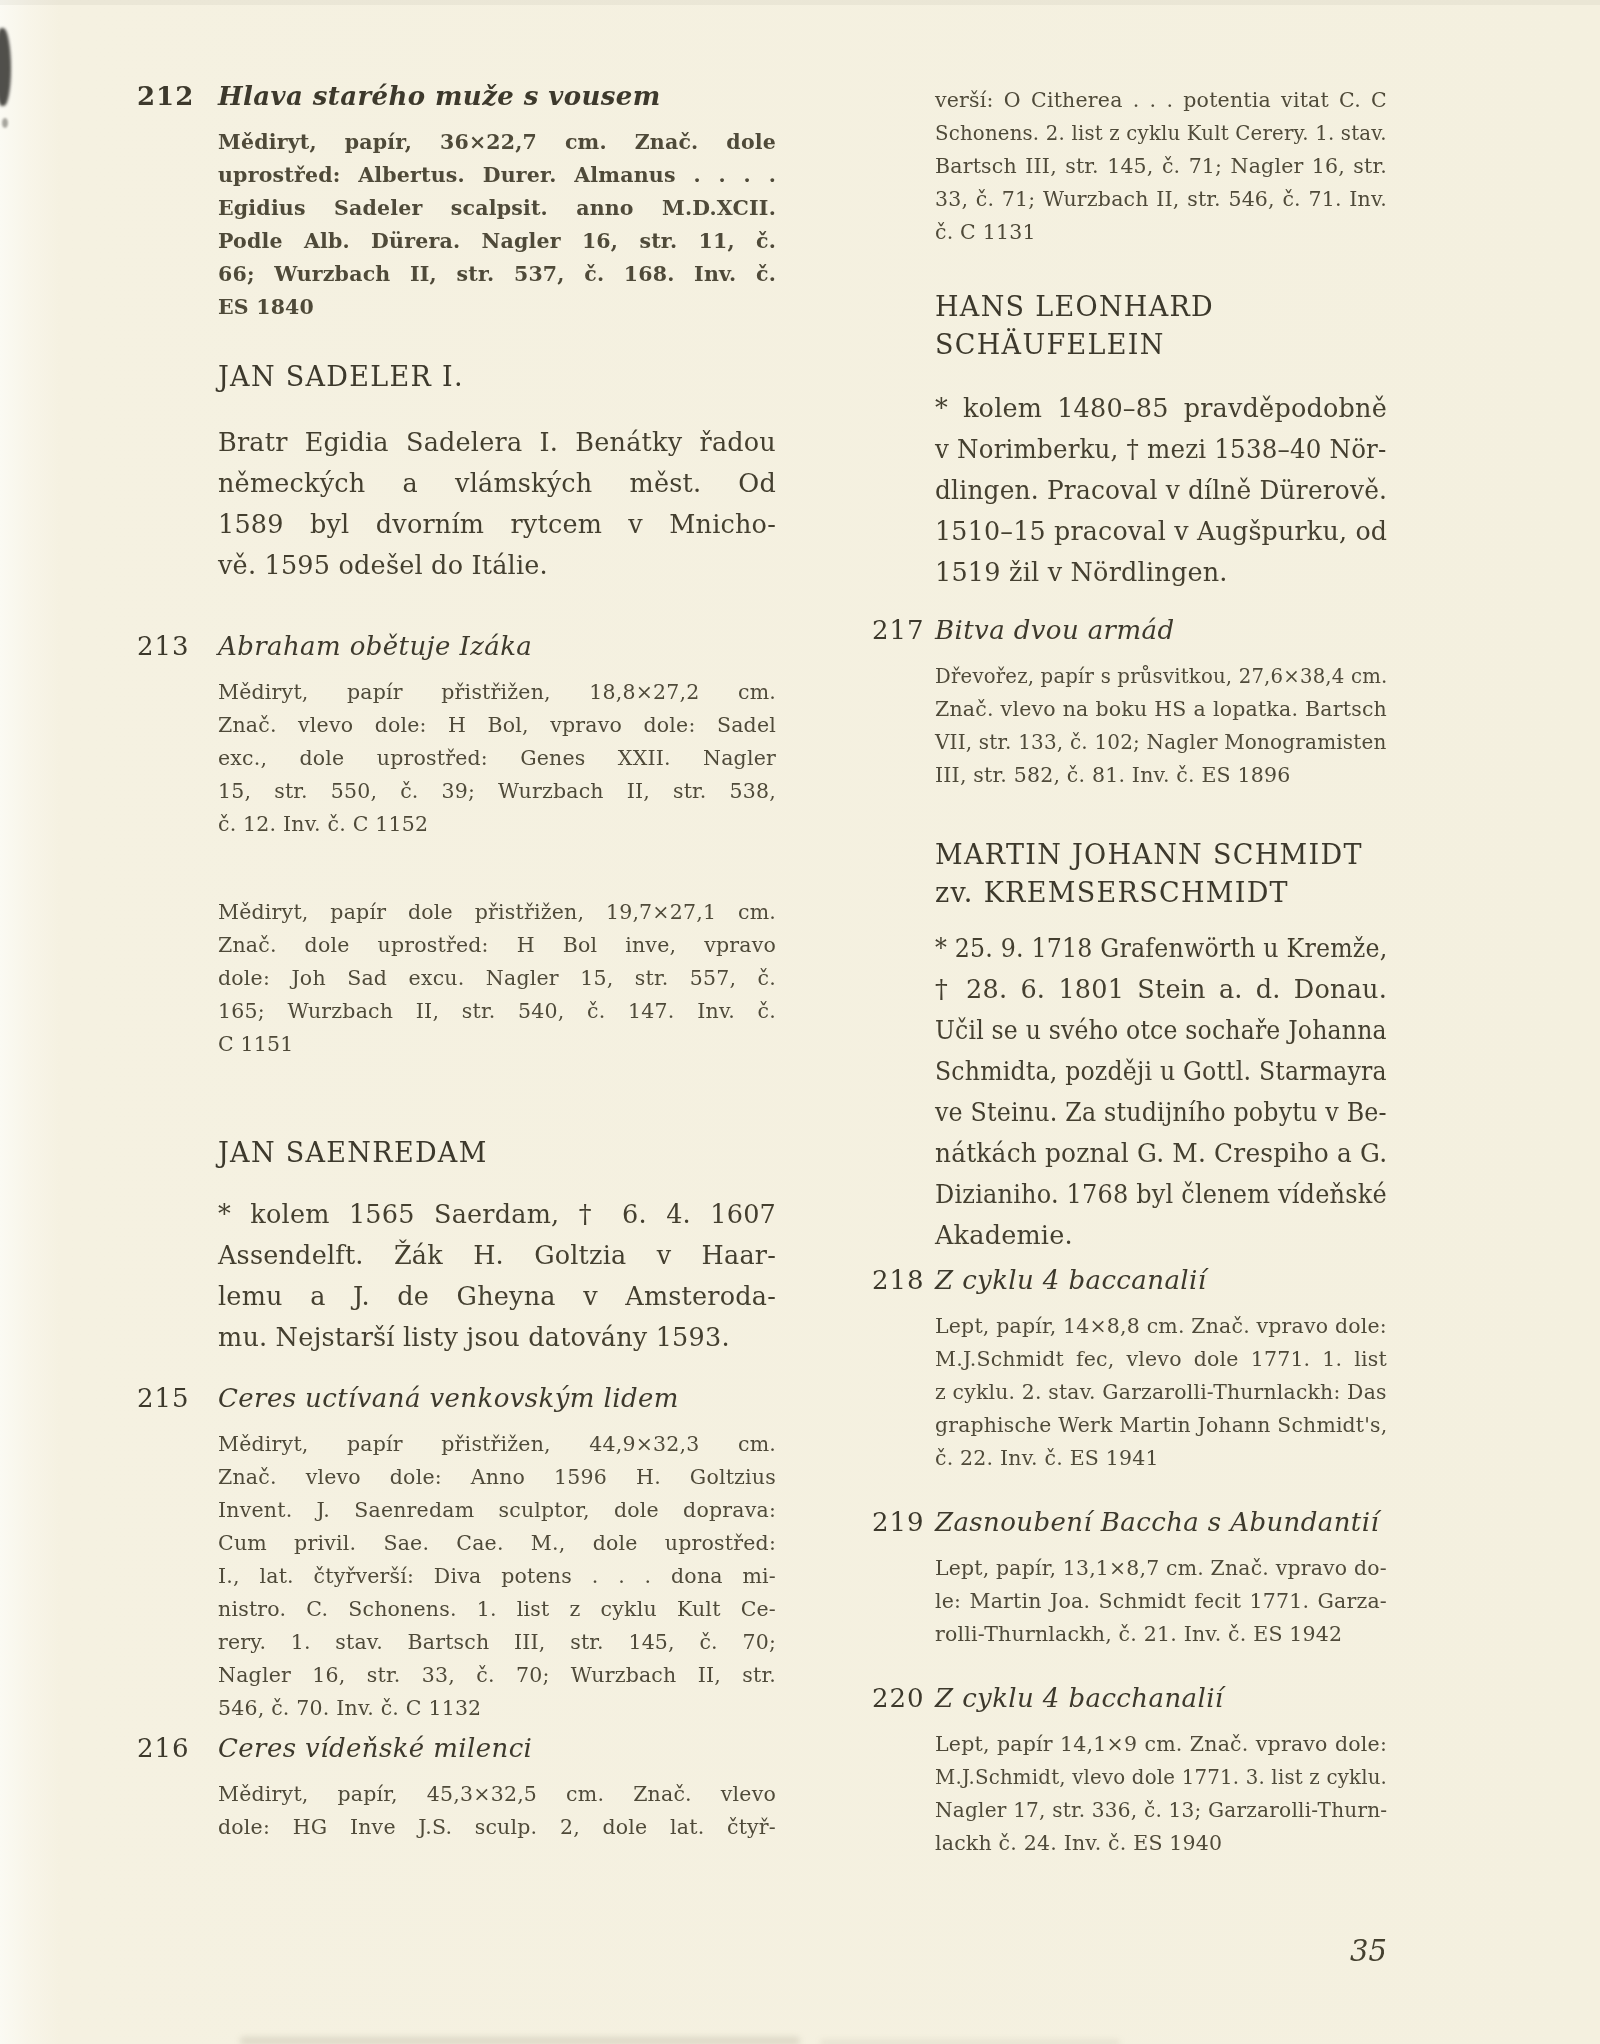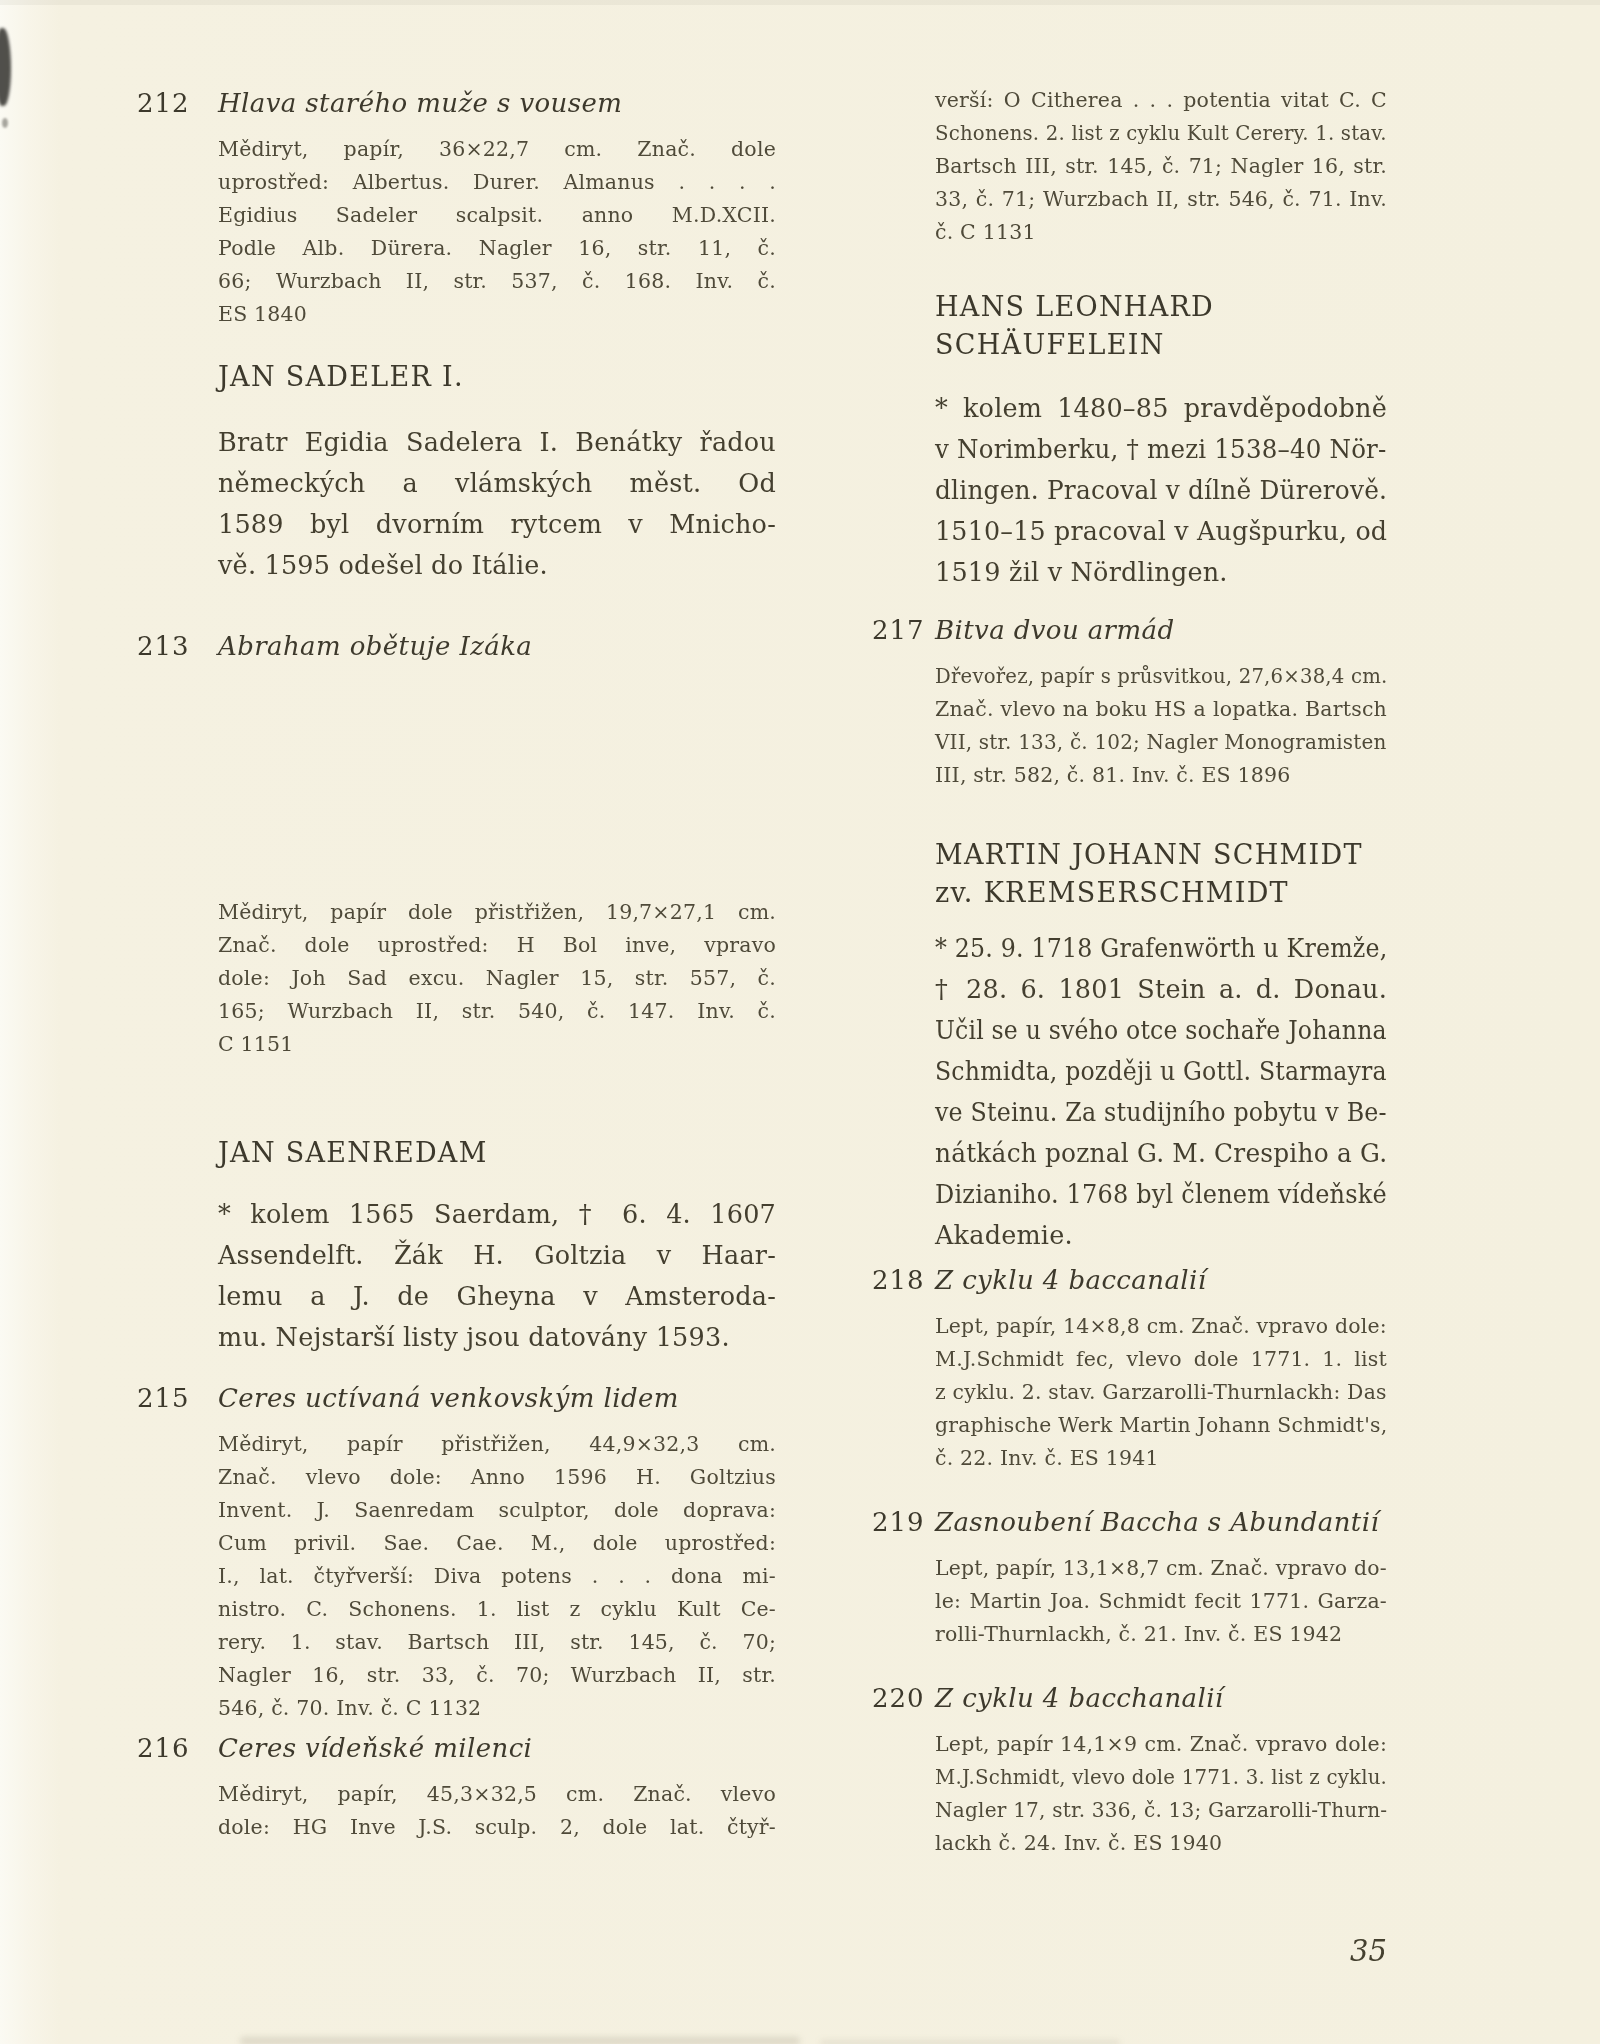--- a/index.html
+++ b/index.html
@@ -77,21 +77,21 @@
 </head>
 <body>
 
 <div id="page">
   <div class="art-blob"></div>
   <div class="art-speck"></div>
   <div class="art-smudge"></div>
   <div class="art-smudge2"></div>
 
   <div class="col" id="col-left">
-      <div class="block entry" style="top: 85px;">
+      <div class="block entry" style="top: 78px; font-weight: bold;">
         <div class="trow"><span class="num">212</span><span class="tx">Hlava starého muže s vousem</span></div>
         <div class="body">
           <div class="bl">Mědiryt, papír, 36×22,7 cm. Znač. dole</div>
           <div class="bl">uprostřed: Albertus. Durer. Almanus . . . .</div>
           <div class="bl">Egidius Sadeler scalpsit. anno M.D.XCII.</div>
           <div class="bl">Podle Alb. Dürera. Nagler 16, str. 11, č.</div>
           <div class="bl">66; Wurzbach II, str. 537, č. 168. Inv. č.</div>
           <div class="bl end">ES 1840</div>
         </div>
       </div>
@@ -99,20 +99,27 @@
         <div class="hl">JAN SADELER I.</div>
       </div>
       <div class="block" style="top: 422px;">
         <div class="il">Bratr Egidia Sadelera I. Benátky řadou</div>
         <div class="il">německých a vlámských měst. Od</div>
         <div class="il">1589 byl dvorním rytcem v Mnicho-</div>
         <div class="il end">vě. 1595 odešel do Itálie.</div>
       </div>
       <div class="block entry" style="top: 628px;">
         <div class="trow"><span class="num">213</span><span class="tx">Abraham obětuje Izáka</span></div>
+        <div class="body">
+          <div class="bl">Mědiryt, papír přistřižen, 18,8×27,2 cm.</div>
+          <div class="bl">Znač. vlevo dole: H Bol, vpravo dole: Sadel</div>
+          <div class="bl">exc., dole uprostřed: Genes XXII. Nagler</div>
+          <div class="bl">15, str. 550, č. 39; Wurzbach II, str. 538,</div>
+          <div class="bl end">č. 12. Inv. č. C 1152</div>
+        </div>
       </div>
       <div class="block entry" style="top: 884px;">
         <div class="body">
           <div class="bl">Mědiryt, papír dole přistřižen, 19,7×27,1 cm.</div>
           <div class="bl">Znač. dole uprostřed: H Bol inve, vpravo</div>
           <div class="bl">dole: Joh Sad excu. Nagler 15, str. 557, č.</div>
           <div class="bl">165; Wurzbach II, str. 540, č. 147. Inv. č.</div>
           <div class="bl end">C 1151</div>
         </div>
       </div>

